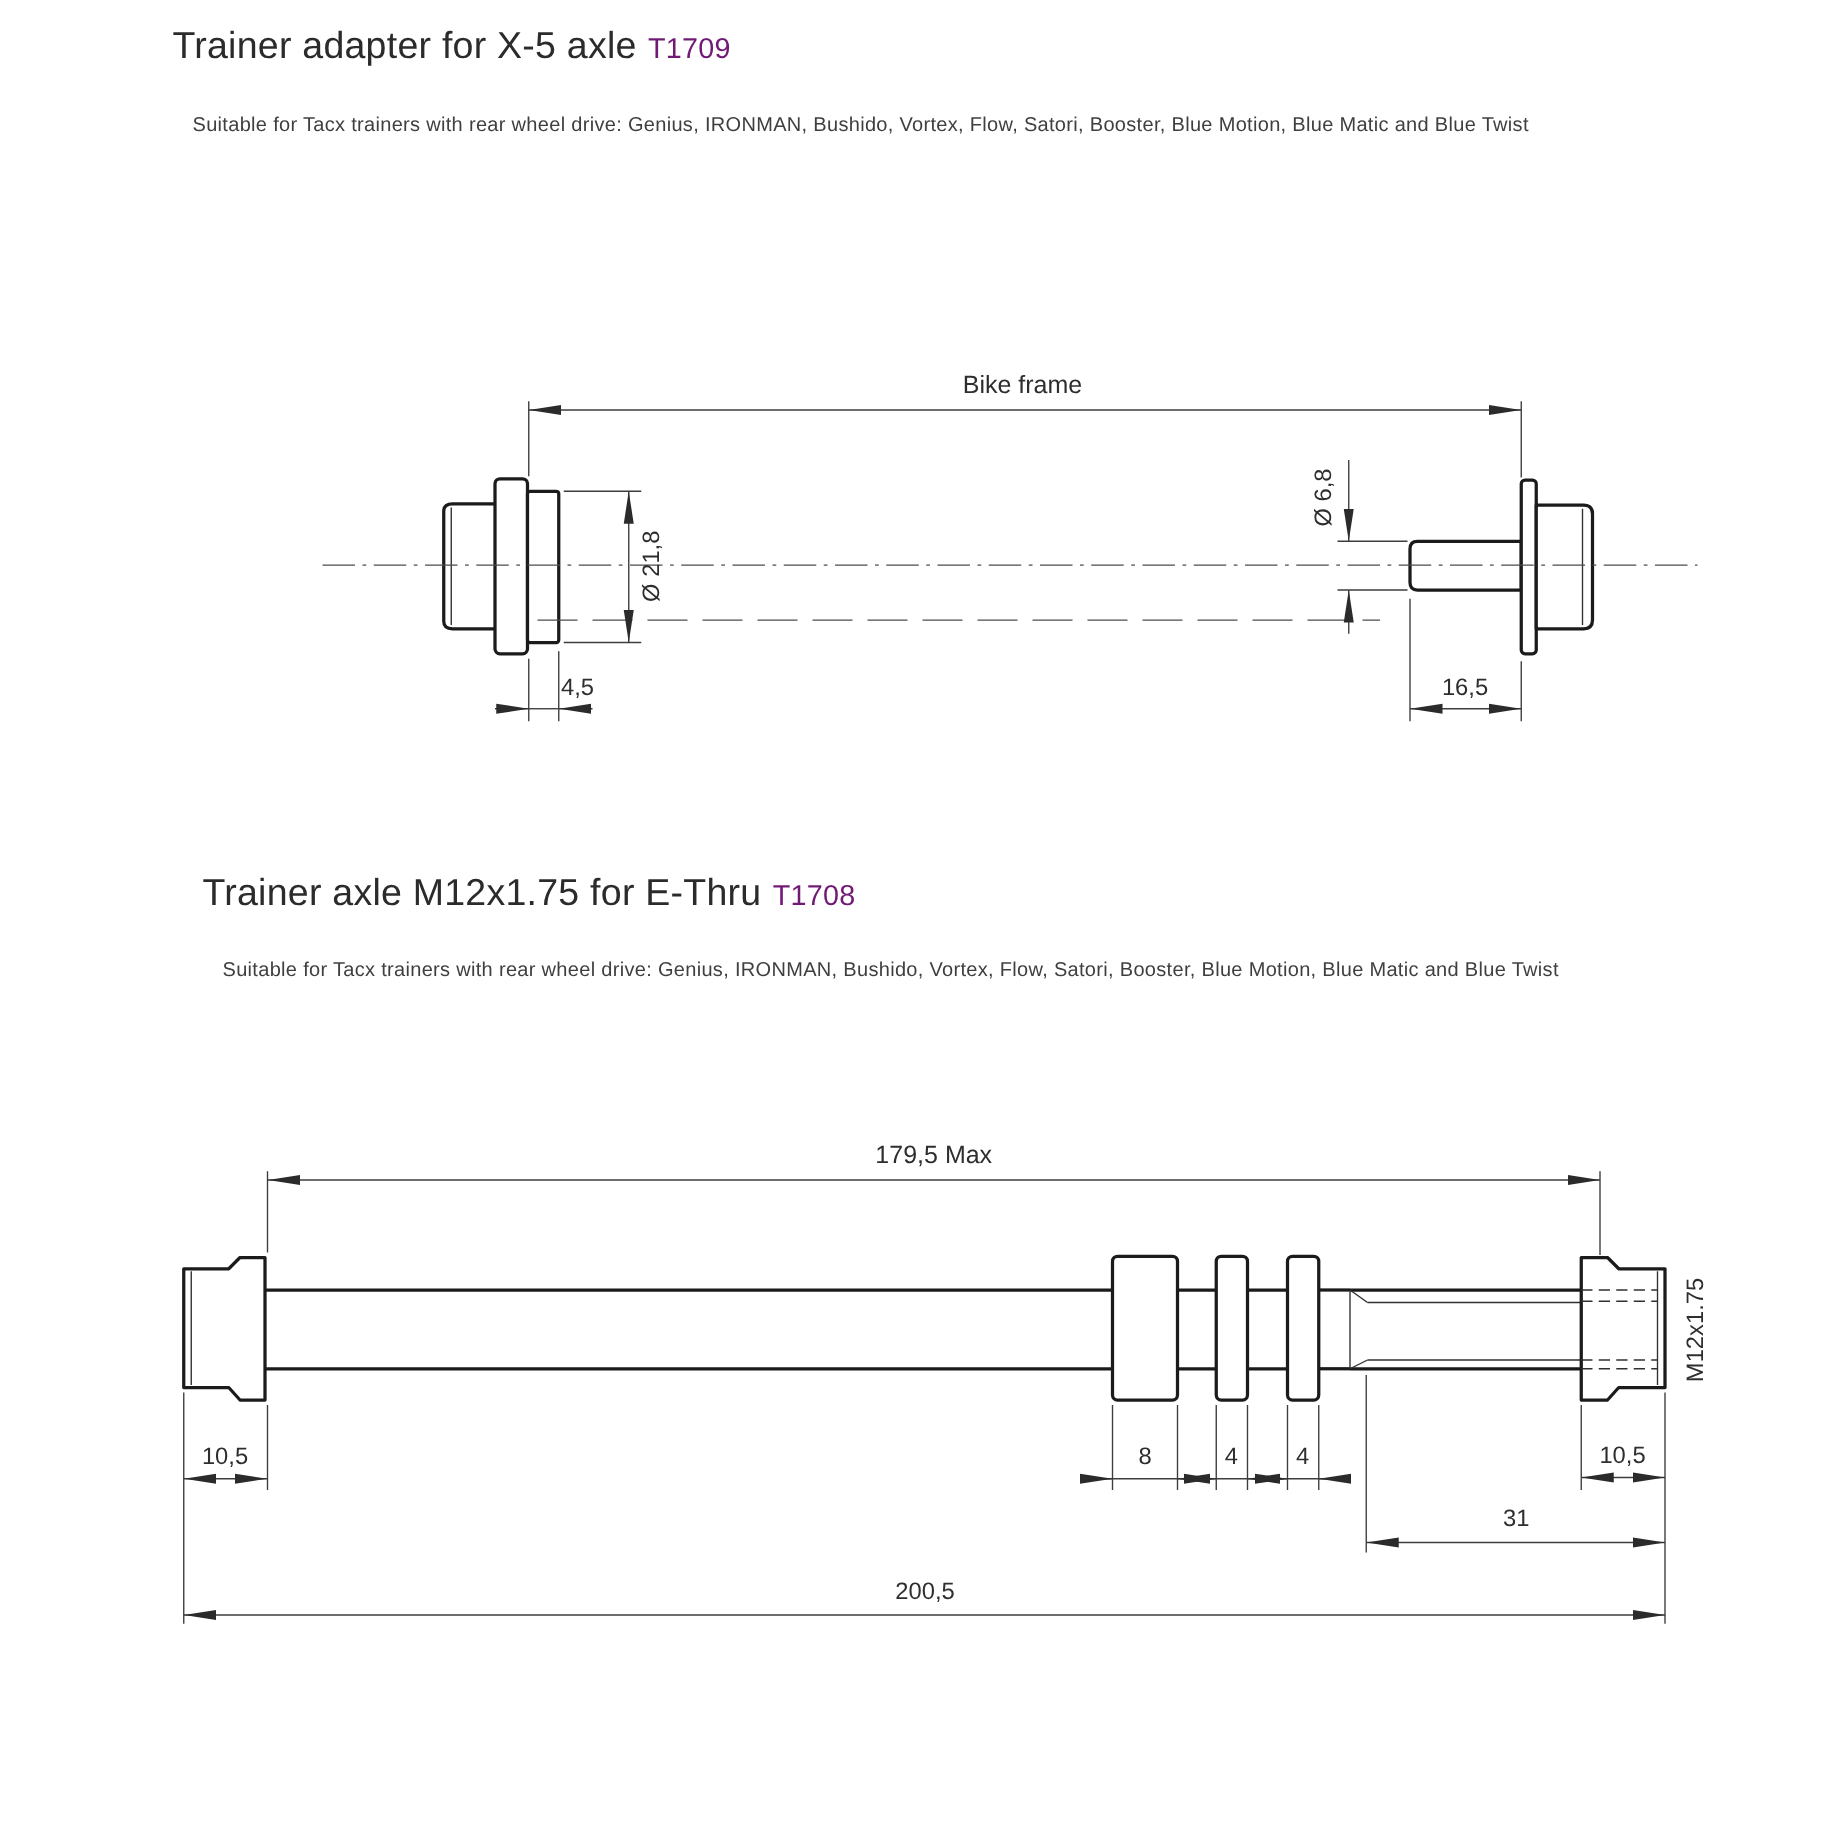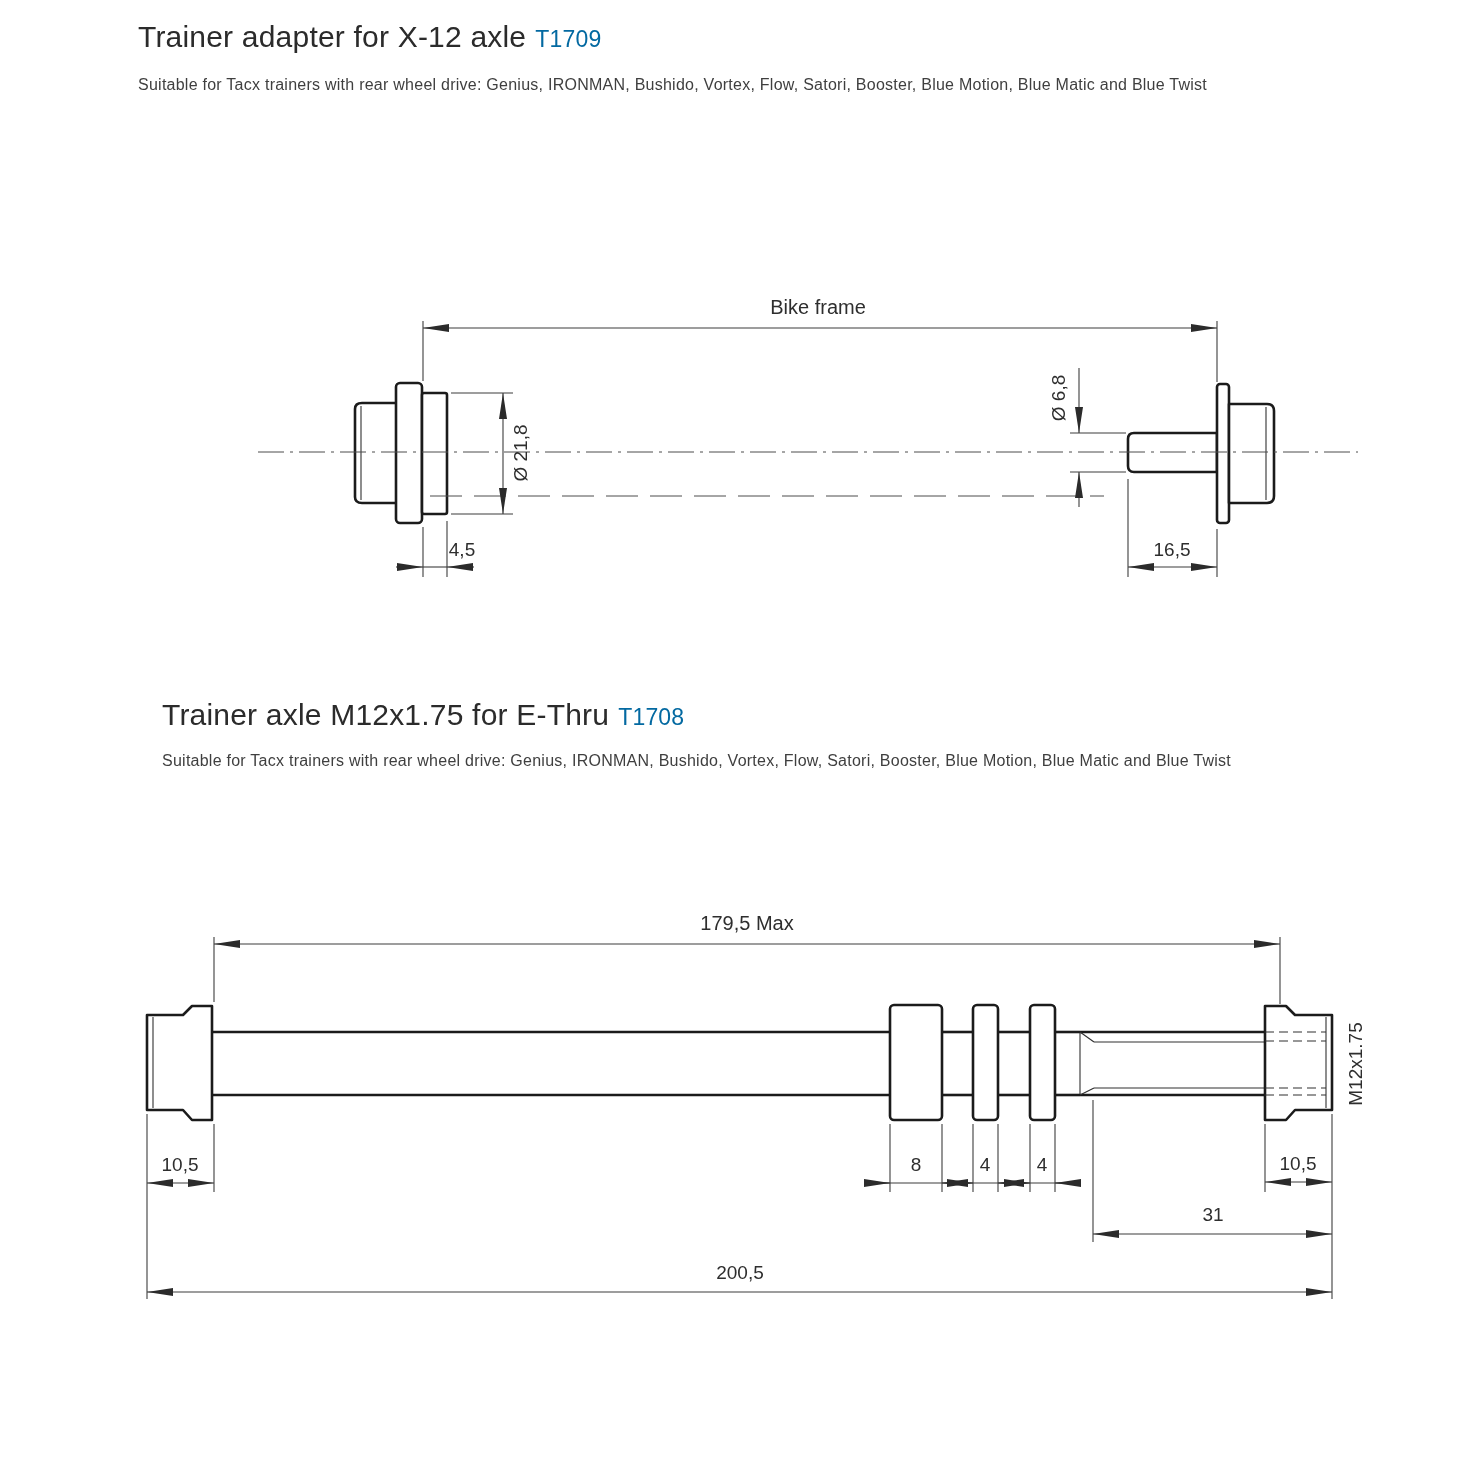--- a/index.html
+++ b/index.html
@@ -1,43 +1,43 @@
 <!DOCTYPE html>
 <html><head>
 <meta charset="utf-8">
 <style>
   html,body{margin:0;padding:0;background:#ffffff;}
   .page{position:relative;width:1476px;height:1476px;background:#fff;overflow:hidden;
         font-family:"Liberation Sans", sans-serif;color:#2d2d2d;}
   .sec{position:absolute;left:138px;width:1300px;}
   .sec.s2{left:162px;}
   .sec h1{margin:0;font-size:30px;font-weight:400;color:#2b2b2b;letter-spacing:.2px;white-space:nowrap;}
-  .sec h1 .code{font-size:23px;color:#0369a1;margin-left:9px;}
-  .sec p{margin:0;font-size:16px;font-weight:400;color:#3f3f3f;letter-spacing:.25px;white-space:nowrap;}
+  .sec h1 .code{font-size:23px;color:#701a75;margin-left:9px;}
+  .sec p{margin:16px;font-size:16px;font-weight:400;color:#3f3f3f;letter-spacing:.25px;white-space:nowrap;}
   .hdr1{top:20px;}
   .sub1{top:76px;}
   .hdr2{top:698px;}
   .sub2{top:752px;}
   svg.draw{position:absolute;left:0;top:0;}
   .thick{stroke:#1b1b1b;stroke-width:2.6;fill:none;stroke-linejoin:round;}
   .thickf{stroke:#1b1b1b;stroke-width:2.6;fill:#ffffff;stroke-linejoin:round;}
   .thin{stroke:#303030;stroke-width:1.1;fill:none;}
   .diml{stroke:#3d3d3d;stroke-width:1.1;fill:none;}
   .cl{stroke:#4c4c4c;stroke-width:1;fill:none;}
   text.dim{font-family:"Liberation Sans",sans-serif;font-size:19px;fill:#2e2e2e;text-anchor:middle;}
   .footer{position:absolute;left:0;right:0;top:1432px;text-align:center;
           font-size:37px;color:#8f8f8f;letter-spacing:.5px;}
 </style>
 </head>
 <body>
 
 <div class="page">
 
   <header class="sec hdr1">
-    <h1><span>Trainer adapter for X-12 axle</span><span class="code">T1709</span></h1>
+    <h1><span>Trainer adapter for X-5 axle</span><span class="code">T1709</span></h1>
   </header>
   <div class="sec sub1">
     <p>Suitable for Tacx trainers with rear wheel drive: Genius, IRONMAN, Bushido, Vortex, Flow, Satori, Booster, Blue Motion, Blue Matic and Blue Twist</p>
   </div>
 
   <header class="sec s2 hdr2">
     <h1><span>Trainer axle M12x1.75 for E-Thru</span><span class="code">T1708</span></h1>
   </header>
   <div class="sec s2 sub2">
     <p>Suitable for Tacx trainers with rear wheel drive: Genius, IRONMAN, Bushido, Vortex, Flow, Satori, Booster, Blue Motion, Blue Matic and Blue Twist</p>

